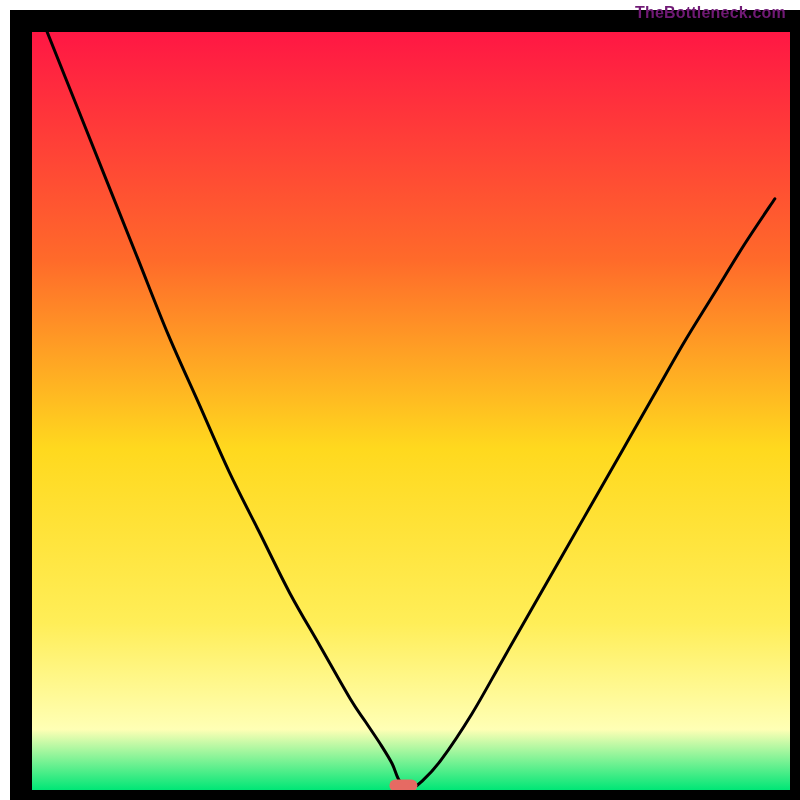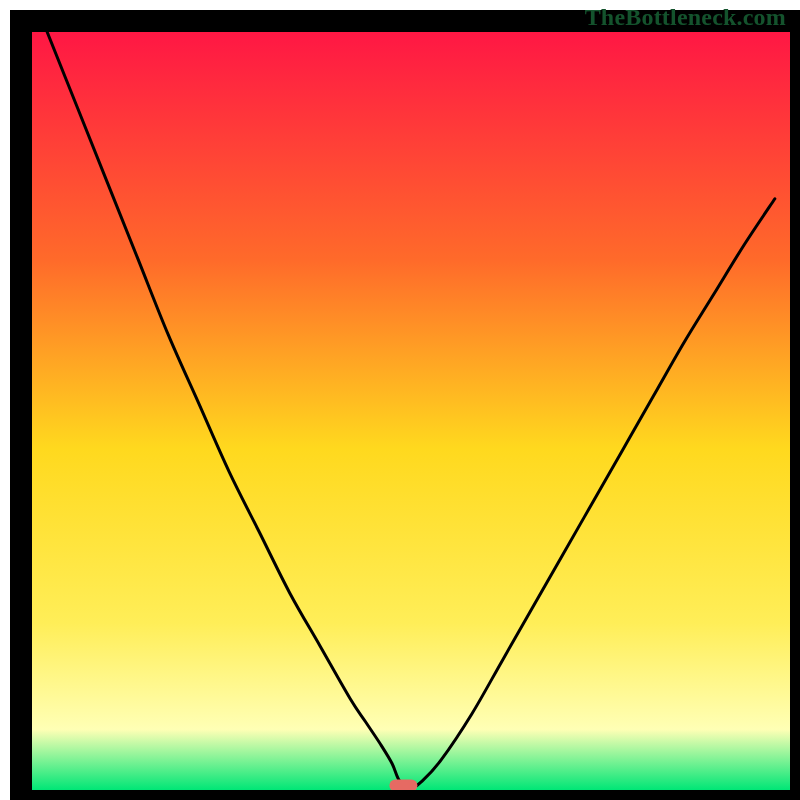--- a/index.html
+++ b/index.html
@@ -12,24 +12,24 @@
   }
   .container {
     position: relative;
     width: 800px;
     height: 800px;
   }
   .watermark {
     position: absolute;
     top: 4px;
     right: 14px;
-    font-family: Liberation Serif, serif;
-    font-size: 24px;
+    font-family: Liberation Sans, sans-serif;
+    font-size: 16px;
     font-weight: 600;
-    color: #14532d;
+    color: #701a75;
     letter-spacing: 0.2px;
     z-index: 5;
   }
   svg.plot {
     position: absolute;
     left: 0;
     top: 0;
   }
 </style>
 </head>

